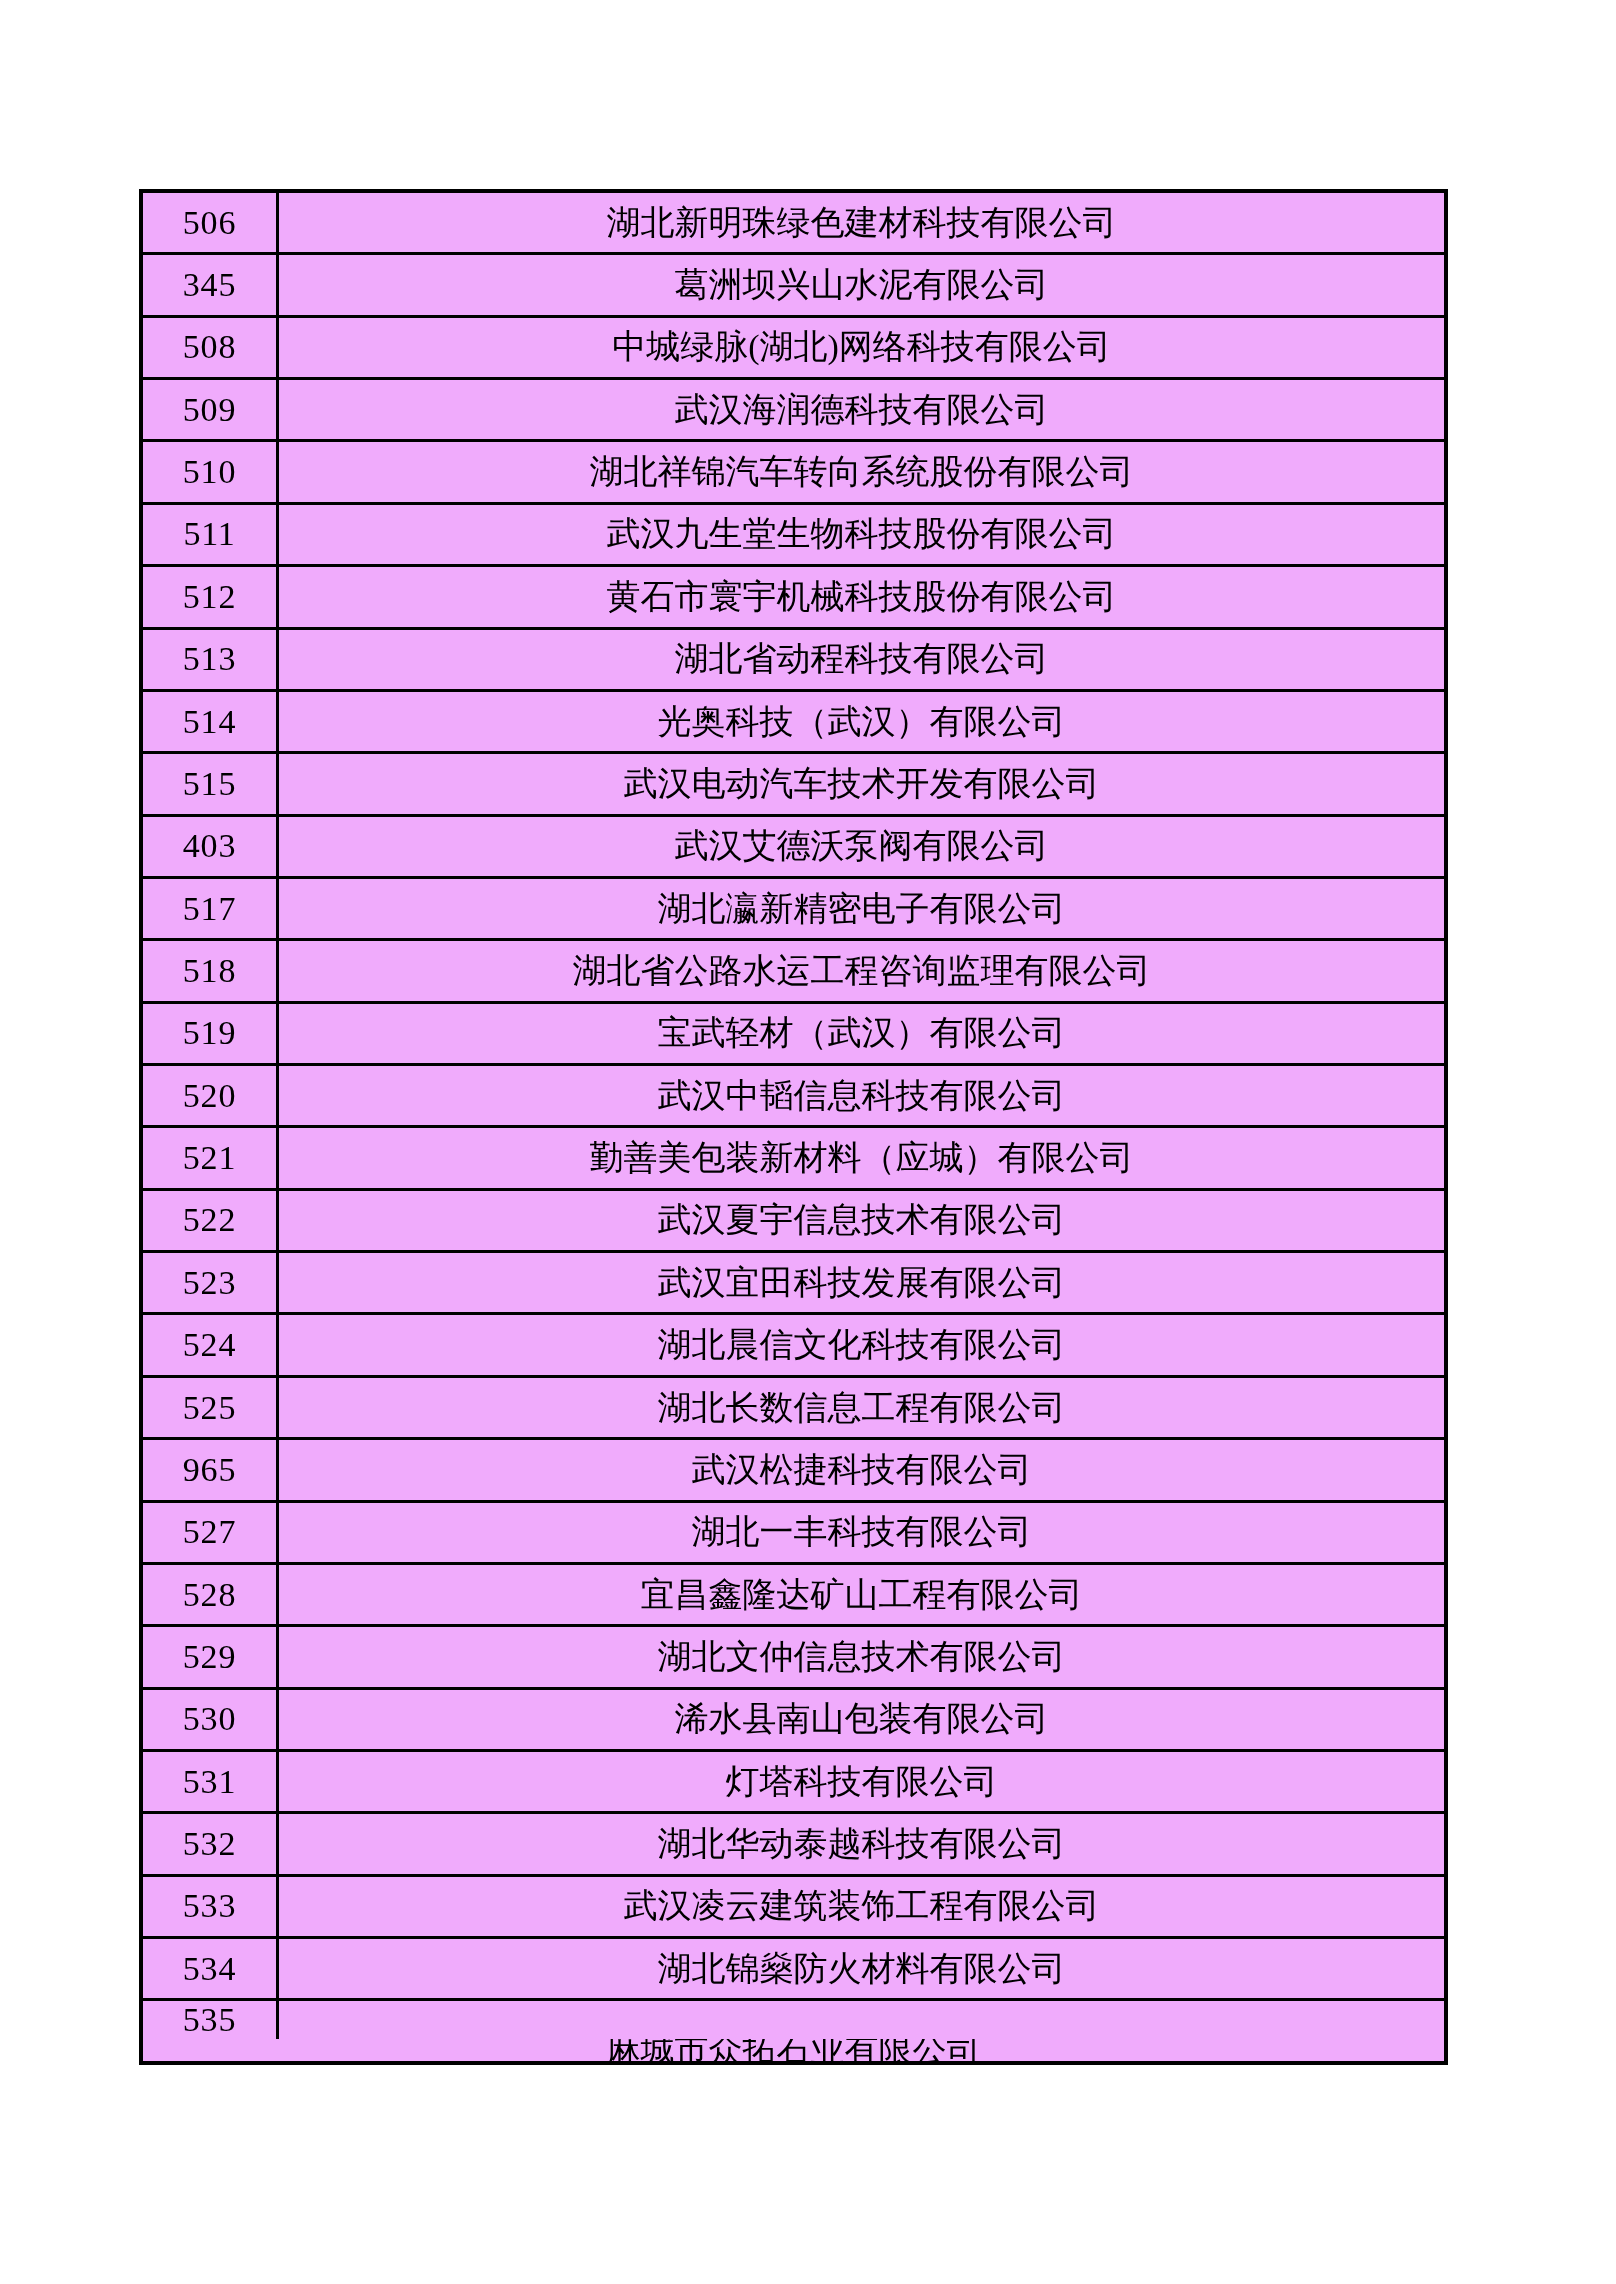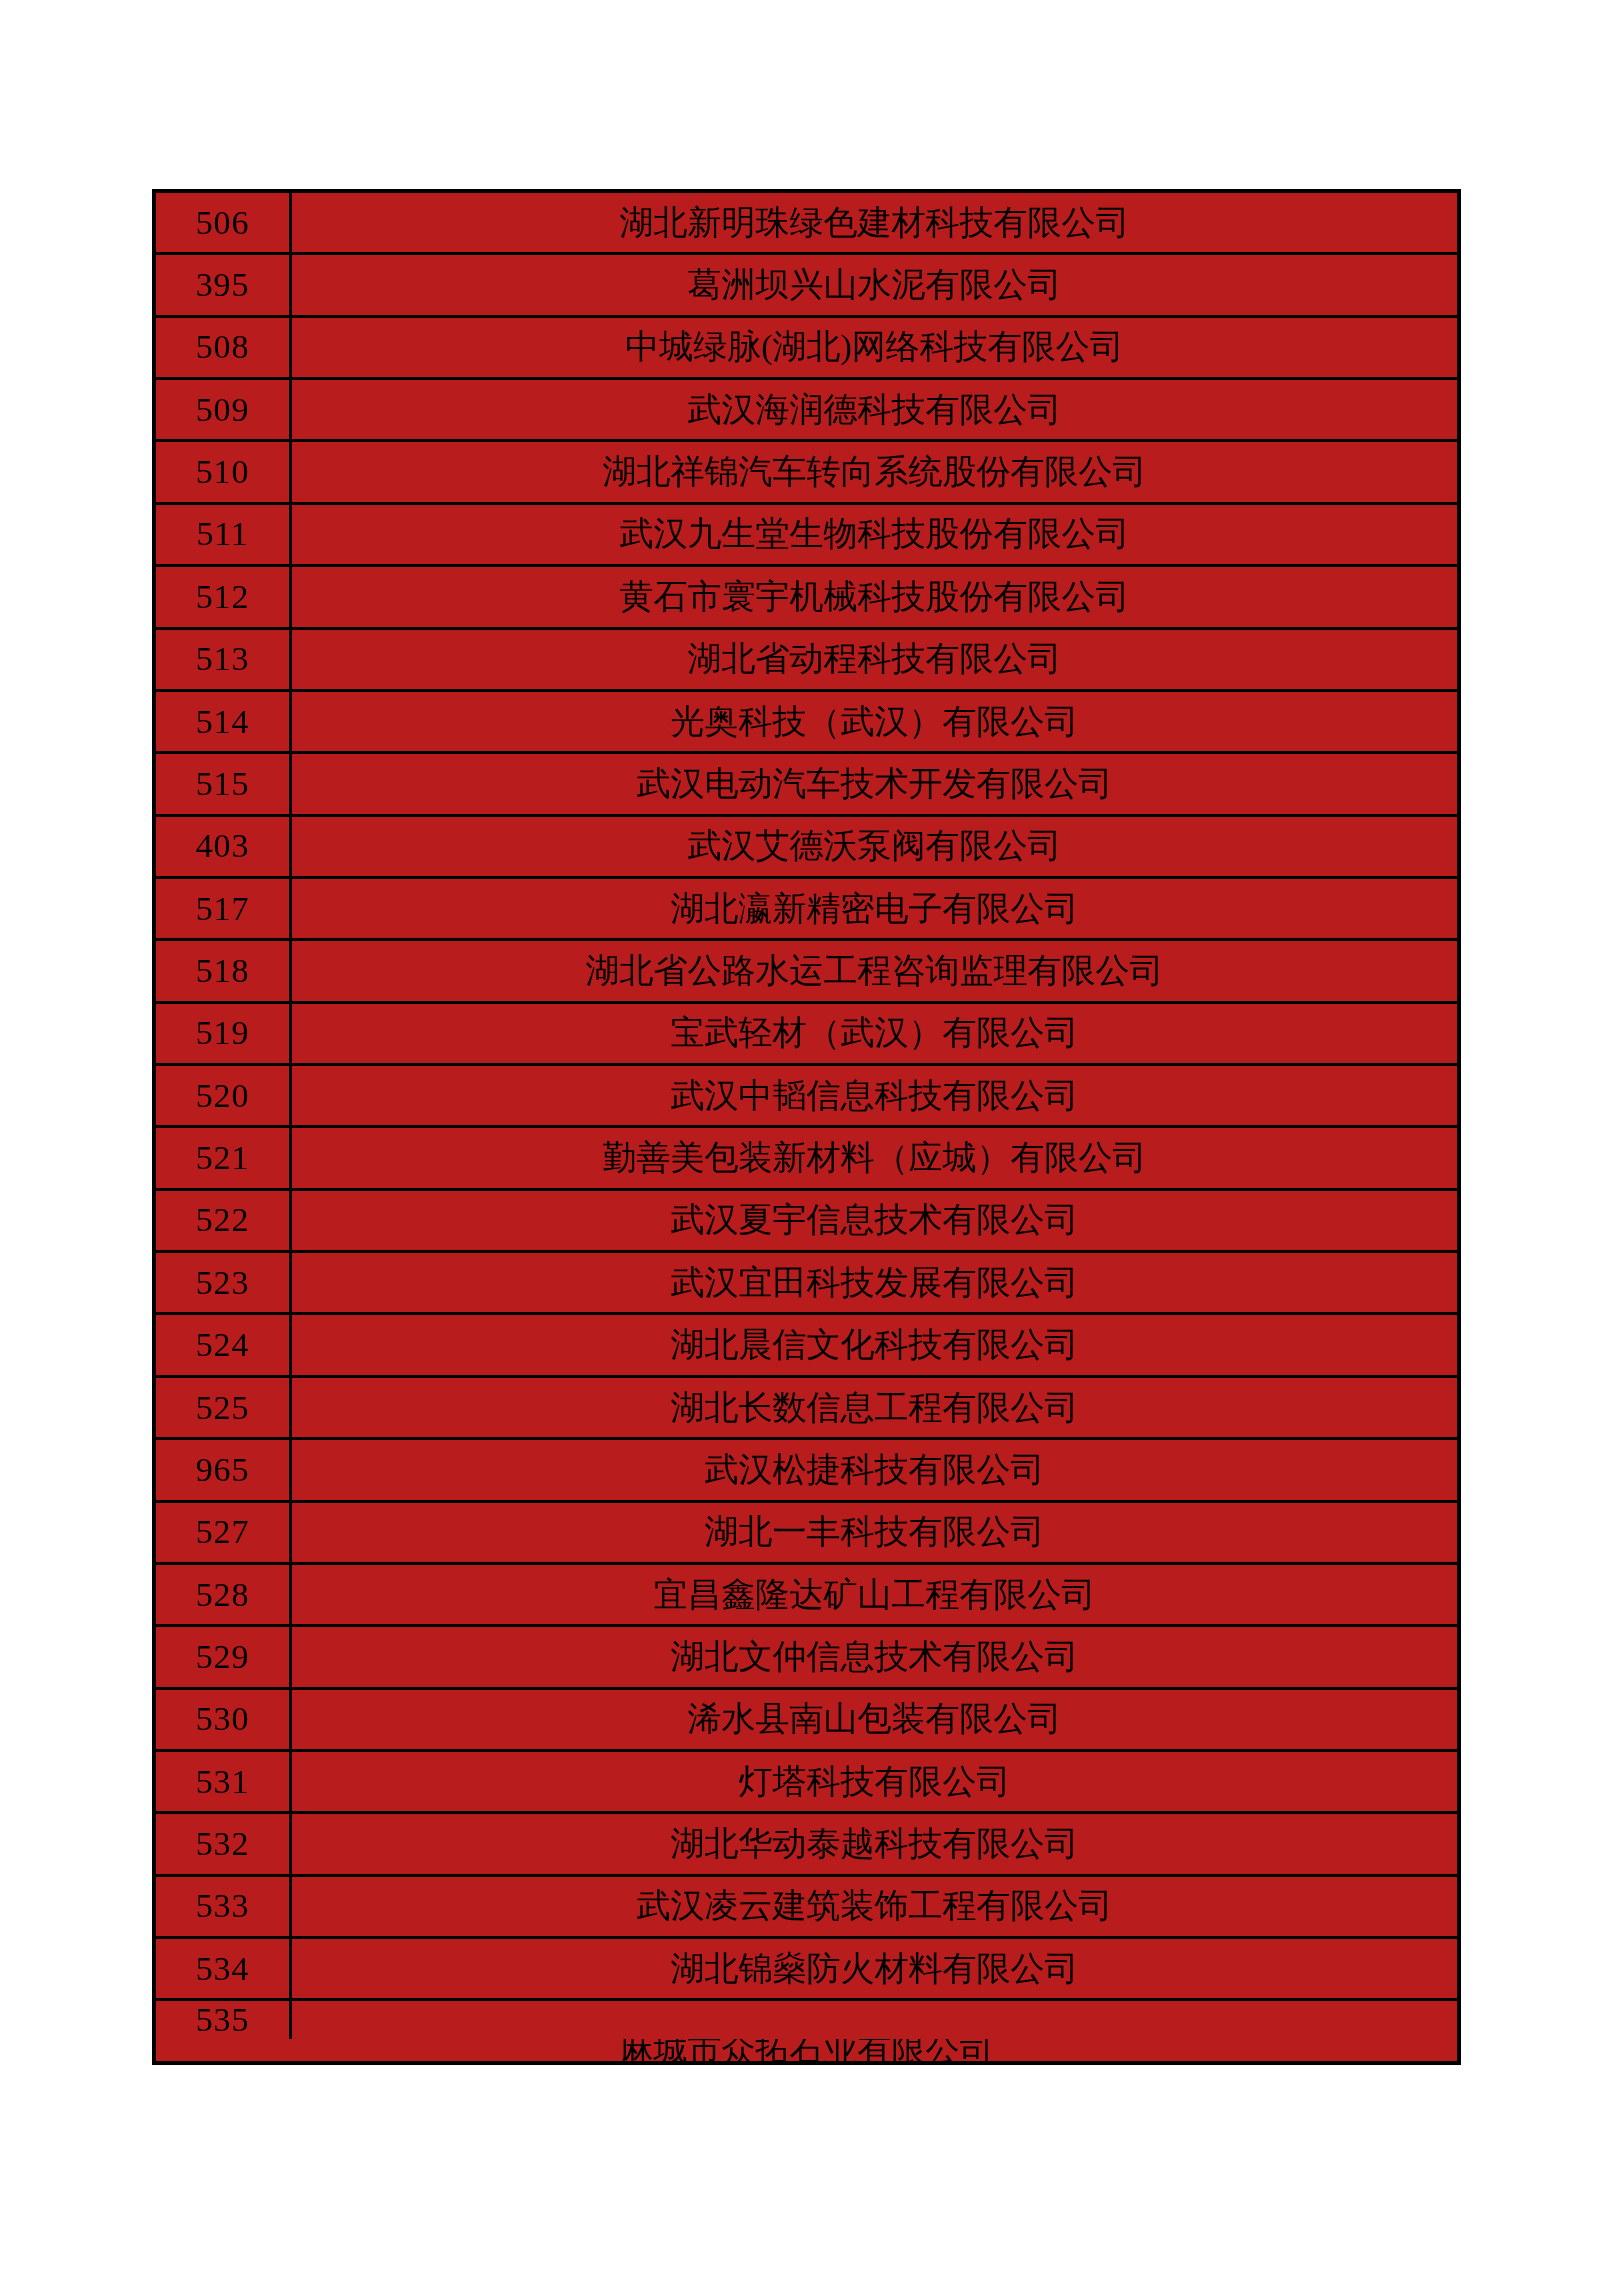--- a/index.html
+++ b/index.html
@@ -9,29 +9,29 @@
   }
   body {
     width: 1616px;
     height: 2284px;
     position: relative;
     font-family: "Liberation Serif", "DejaVu Serif", serif;
     color: #000000;
   }
   .doc-table {
     position: absolute;
-    left: 152px;
+    left: 139px;
     top: 189px;
     width: 1309px;
     height: 1876px;
     box-sizing: border-box;
     border: 4.2px solid #000000;
     display: flex;
     flex-direction: column;
-    background: #b91c1c;
+    background: #f0abfc;
   }
   .row {
     flex: 1 1 0;
     display: flex;
     border-bottom: 3.4px solid #000000;
     min-height: 0;
   }
   .row:last-child {
     border-bottom: none;
     flex-direction: column;
@@ -57,21 +57,21 @@
 </style>
 </head>
 <body>
 
 <div class="doc-table">
   <div class="row">
     <div class="cell num">506</div>
     <div class="cell name">湖北新明珠绿色建材科技有限公司</div>
   </div>
   <div class="row">
-    <div class="cell num">395</div>
+    <div class="cell num">345</div>
     <div class="cell name">葛洲坝兴山水泥有限公司</div>
   </div>
   <div class="row">
     <div class="cell num">508</div>
     <div class="cell name">中城绿脉(湖北)网络科技有限公司</div>
   </div>
   <div class="row">
     <div class="cell num">509</div>
     <div class="cell name">武汉海润德科技有限公司</div>
   </div>

